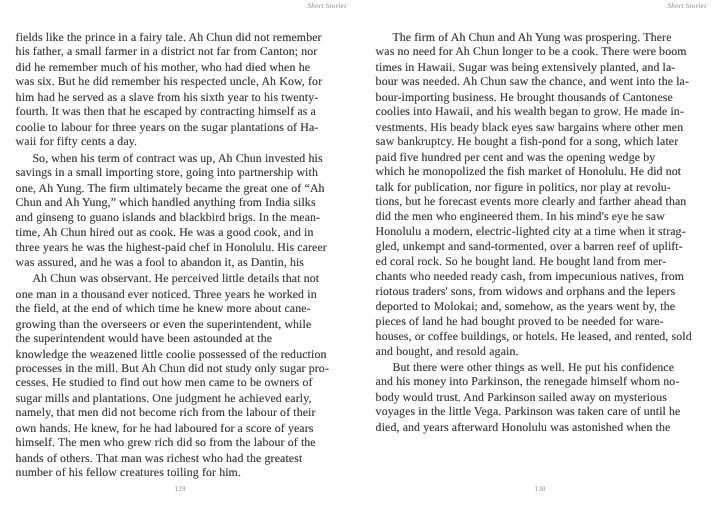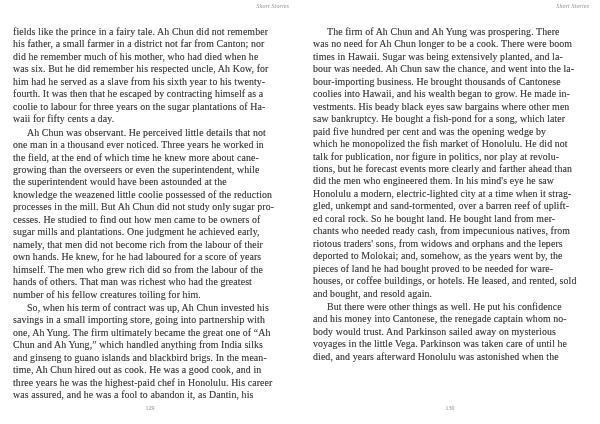--- a/index.html
+++ b/index.html
@@ -74,42 +74,42 @@
     <div class="running-header">Short Stories</div>
     <div class="text-block">
       <p class="para">fields like the prince in a fairy tale. Ah Chun did not remember
 his father, a small farmer in a district not far from Canton; nor
 did he remember much of his mother, who had died when he
 was six. But he did remember his respected uncle, Ah Kow, for
 him had he served as a slave from his sixth year to his twenty-
 fourth. It was then that he escaped by contracting himself as a
 coolie to labour for three years on the sugar plantations of Ha-
 waii for fifty cents a day.</p>
+      <p class="para indented">So, when his term of contract was up, Ah Chun invested his
+savings in a small importing store, going into partnership with
+one, Ah Yung. The firm ultimately became the great one of “Ah
+Chun and Ah Yung,” which handled anything from India silks
+and ginseng to guano islands and blackbird brigs. In the mean-
+time, Ah Chun hired out as cook. He was a good cook, and in
+three years he was the highest-paid chef in Honolulu. His career
+was assured, and he was a fool to abandon it, as Dantin, his</p>
       <p class="para indented">Ah Chun was observant. He perceived little details that not
 one man in a thousand ever noticed. Three years he worked in
 the field, at the end of which time he knew more about cane-
 growing than the overseers or even the superintendent, while
 the superintendent would have been astounded at the
 knowledge the weazened little coolie possessed of the reduction
 processes in the mill. But Ah Chun did not study only sugar pro-
 cesses. He studied to find out how men came to be owners of
 sugar mills and plantations. One judgment he achieved early,
 namely, that men did not become rich from the labour of their
 own hands. He knew, for he had laboured for a score of years
 himself. The men who grew rich did so from the labour of the
 hands of others. That man was richest who had the greatest
 number of his fellow creatures toiling for him.</p>
-      <p class="para indented">So, when his term of contract was up, Ah Chun invested his
-savings in a small importing store, going into partnership with
-one, Ah Yung. The firm ultimately became the great one of “Ah
-Chun and Ah Yung,” which handled anything from India silks
-and ginseng to guano islands and blackbird brigs. In the mean-
-time, Ah Chun hired out as cook. He was a good cook, and in
-three years he was the highest-paid chef in Honolulu. His career
-was assured, and he was a fool to abandon it, as Dantin, his</p>
     </div>
     <div class="page-number">129</div>
   </div>
 
   <div class="page">
     <div class="running-header">Short Stories</div>
     <div class="text-block">
       <p class="para indented">The firm of Ah Chun and Ah Yung was prospering. There
 was no need for Ah Chun longer to be a cook. There were boom
 times in Hawaii. Sugar was being extensively planted, and la-
@@ -126,21 +126,21 @@
 Honolulu a modern, electric-lighted city at a time when it strag-
 gled, unkempt and sand-tormented, over a barren reef of uplift-
 ed coral rock. So he bought land. He bought land from mer-
 chants who needed ready cash, from impecunious natives, from
 riotous traders' sons, from widows and orphans and the lepers
 deported to Molokai; and, somehow, as the years went by, the
 pieces of land he had bought proved to be needed for ware-
 houses, or coffee buildings, or hotels. He leased, and rented, sold
 and bought, and resold again.</p>
       <p class="para indented">But there were other things as well. He put his confidence
-and his money into Cantonese, the renegade captain whom no-
+and his money into Parkinson, the renegade himself whom no-
 body would trust. And Parkinson sailed away on mysterious
 voyages in the little Vega. Parkinson was taken care of until he
 died, and years afterward Honolulu was astonished when the</p>
     </div>
     <div class="page-number">130</div>
   </div>
 
 </div>
 
 </body></html>

